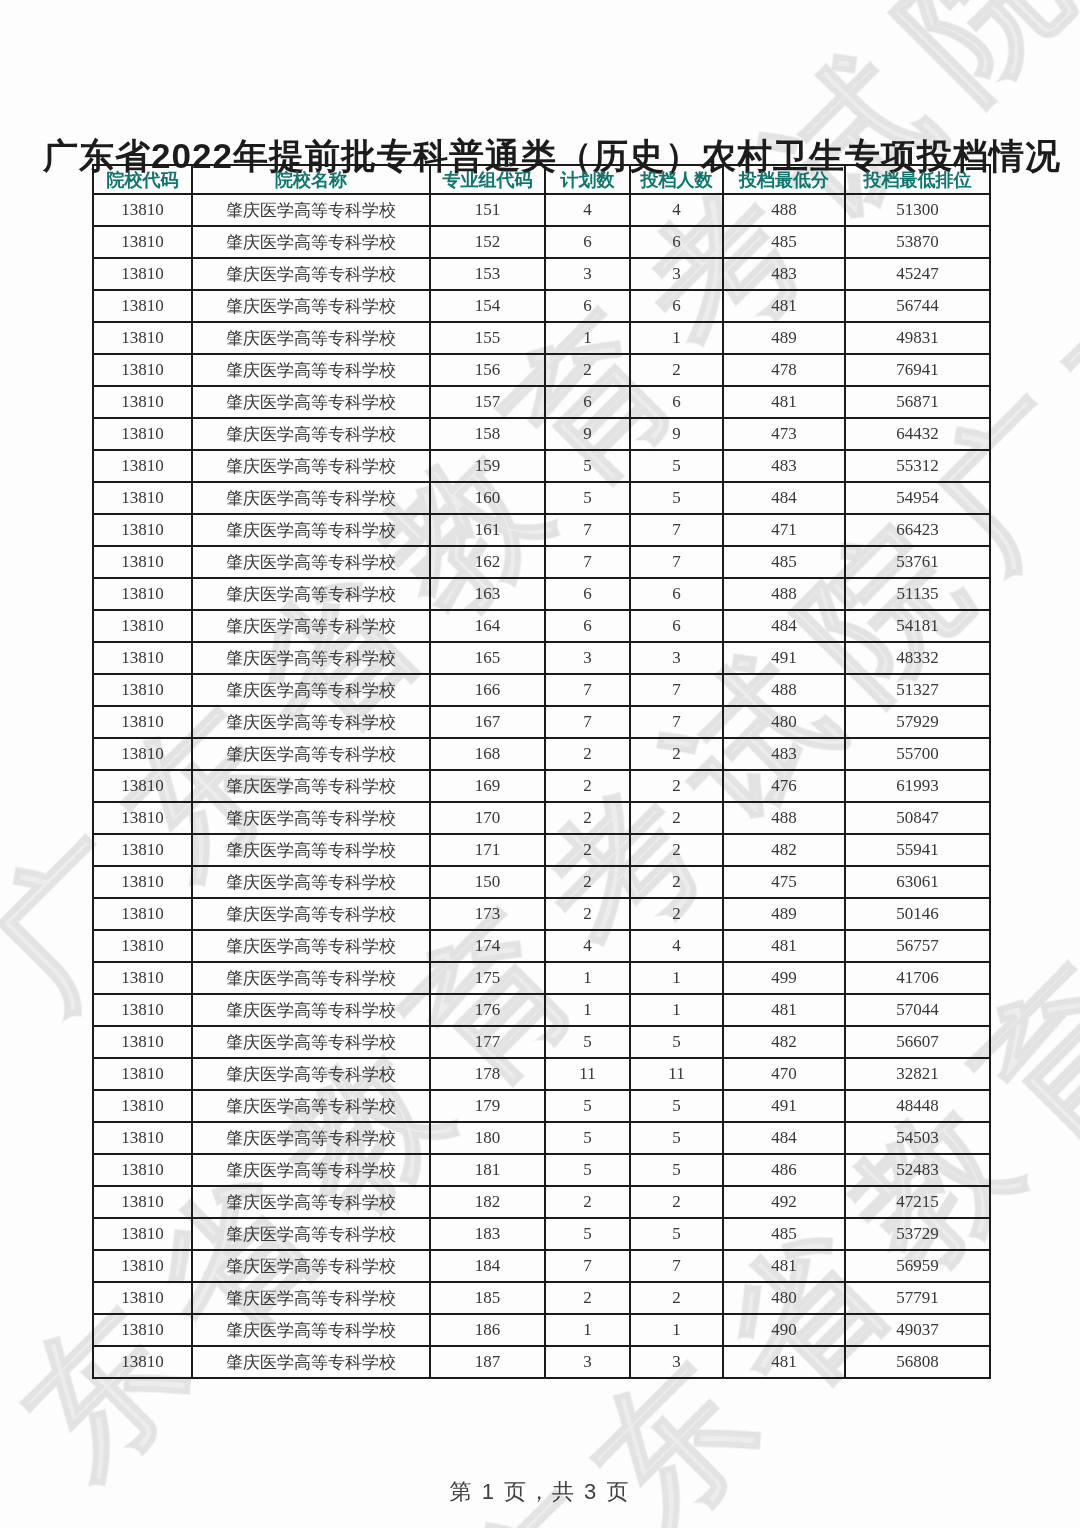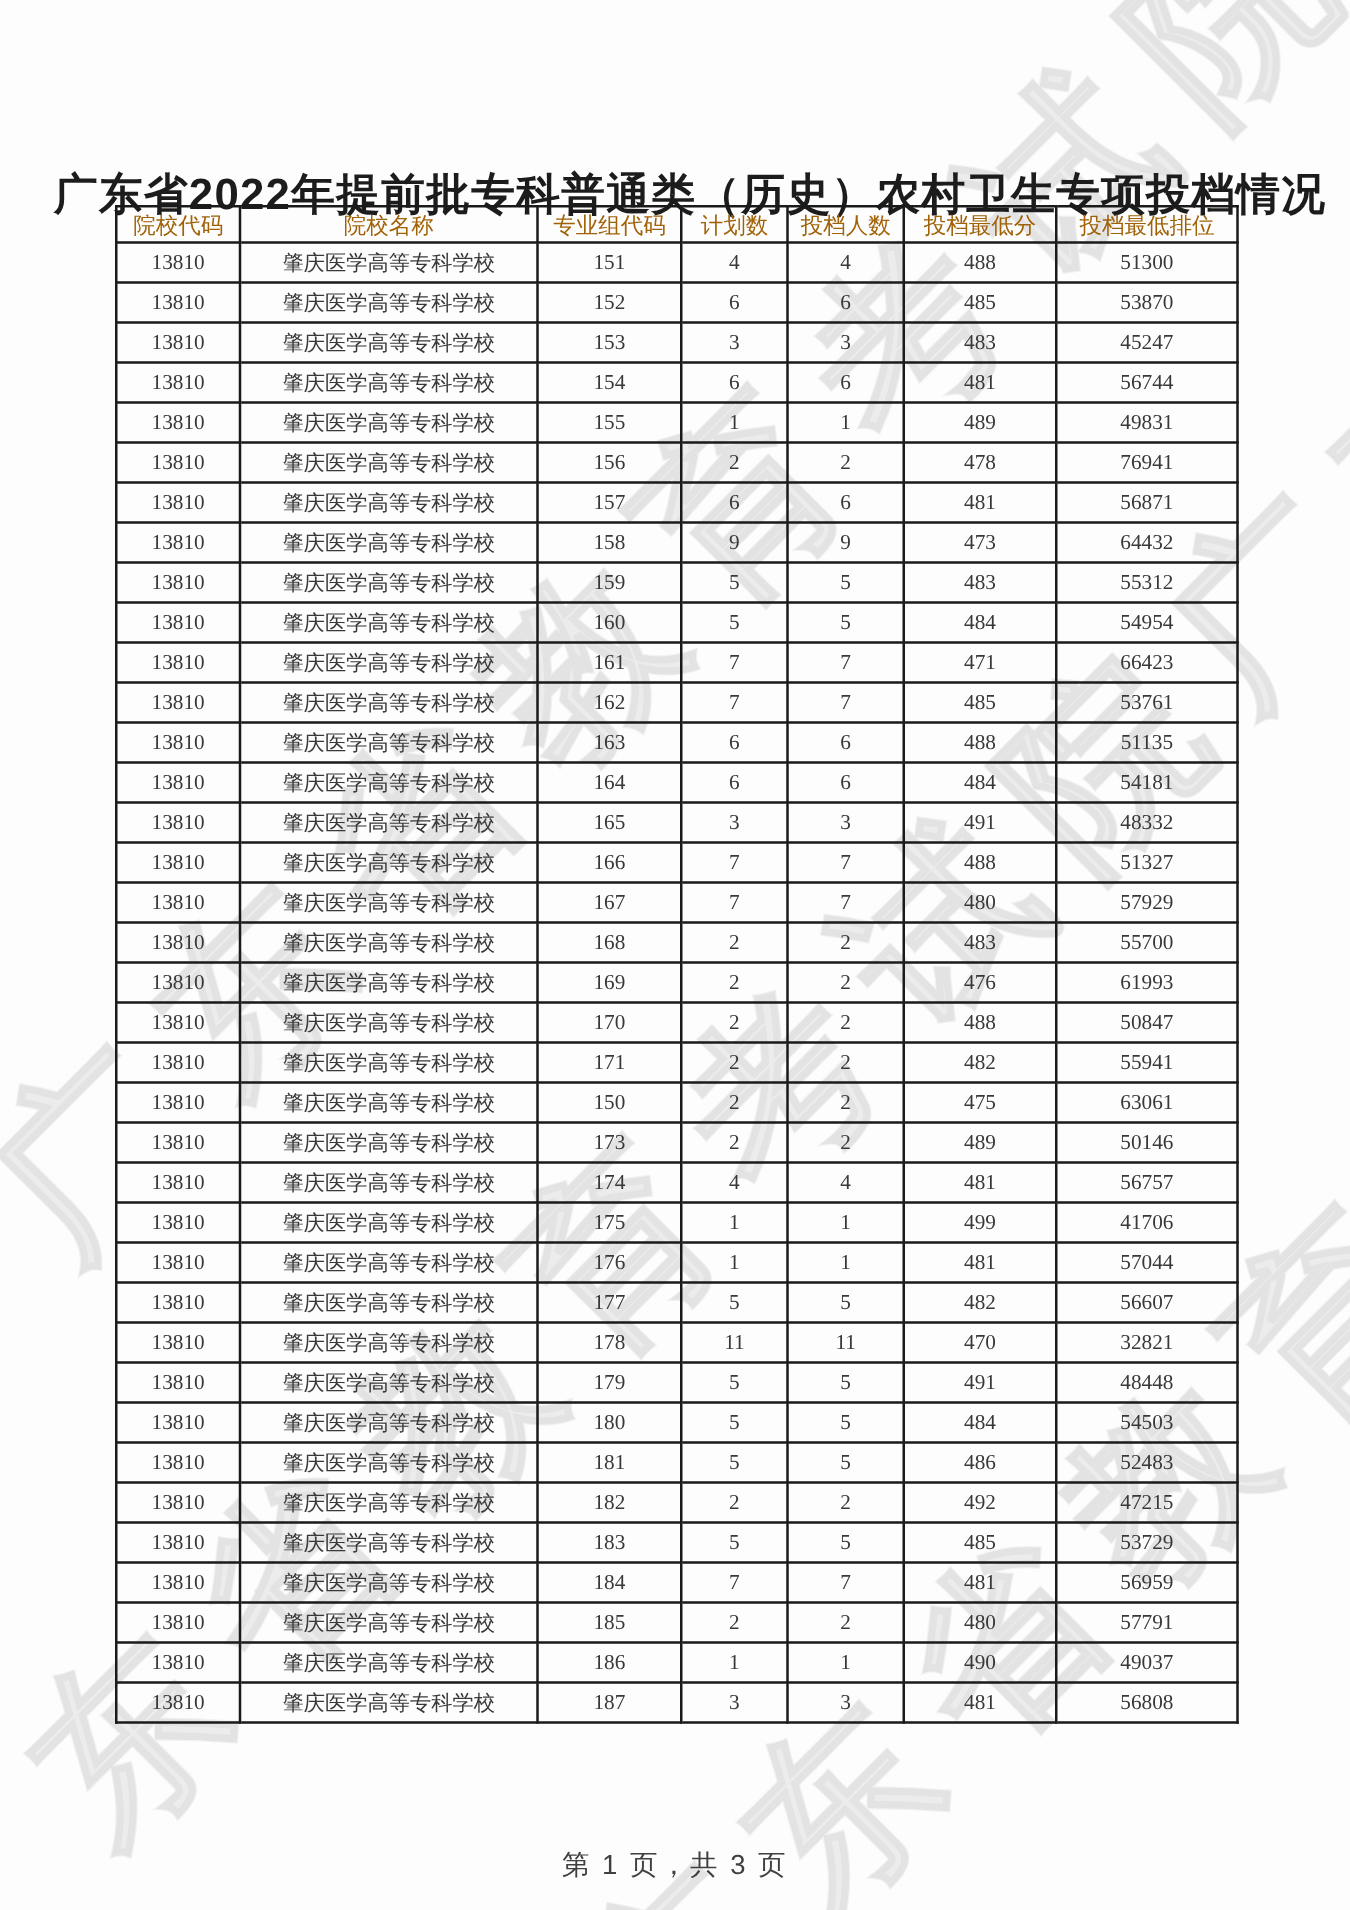--- a/index.html
+++ b/index.html
@@ -72,23 +72,23 @@
   .data-table td {
     border: 2px solid #1a1a1a;
     text-align: center;
     vertical-align: middle;
     padding: 0;
     overflow: hidden;
     white-space: nowrap;
   }
   .data-table th {
     height: 27px;
-    font-weight: normal;
+    font-weight: bold;
     font-size: 18px;
-    color: #a16207;
+    color: #0f766e;
   }
   .data-table td {
     height: 30px;
     color: #383838;
   }
   
   .footer {
     position: absolute;
     top: 1477px;
     left: 0;

